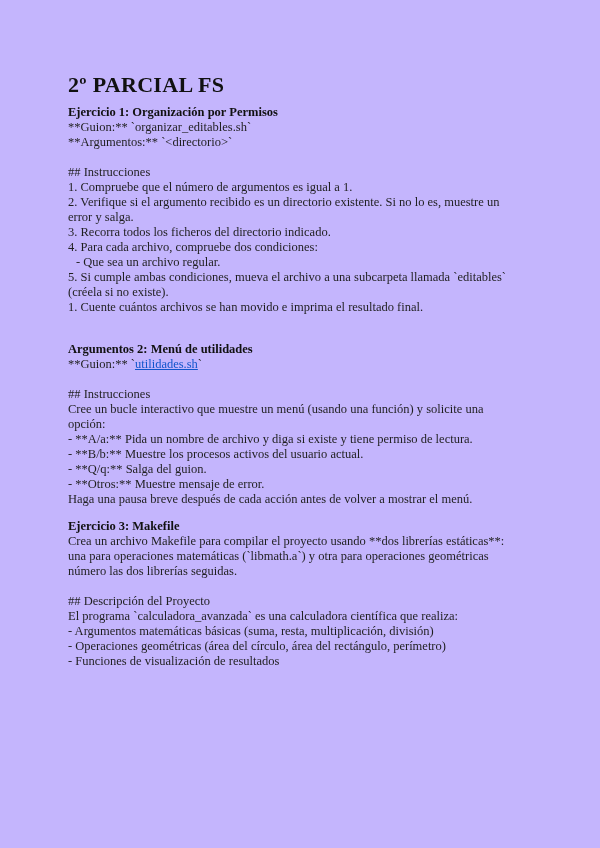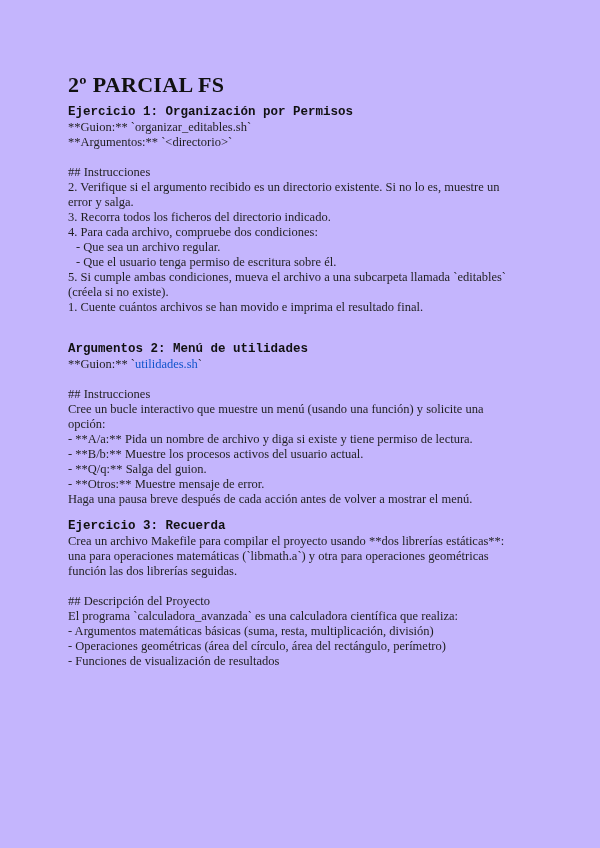--- a/index.html
+++ b/index.html
@@ -19,50 +19,51 @@
   }
   .doc-title {
     font-size: 22px;
     line-height: 26px;
     font-weight: 700;
     color: #111111;
     letter-spacing: 0.3px;
     margin: 0 0 7px 0;
   }
   .line { white-space: nowrap; }
-  .heading { font-weight: 700; color: #111111; font-family: Liberation Mono, monospace; }
+  .heading { font-weight: 700; color: #111111; }
   .indent { padding-left: 8px; }
   .gap    { height: 15px; }
   .gap-lg { height: 27px; }
   .gap-md { height: 12px; }
   a.link {
     color: #1155cc;
+    text-decoration: underline;
     cursor: pointer;
   }
 </style>
 </head>
 <body>
 
 <div class="page">
   <div class="content">
 
     <div class="doc-title">2º PARCIAL FS</div>
 
     <div>
       <div class="line heading">Ejercicio 1: Organización por Permisos</div>
       <div class="line">**Guion:** `organizar_editables.sh`</div>
       <div class="line">**Argumentos:** `&lt;directorio&gt;`</div>
       <div class="gap"></div>
       <div class="line">## Instrucciones</div>
+      <div class="line">1. Compruebe que el número de argumentos es igual a 1.</div>
       <div class="line">2. Verifique si el argumento recibido es un directorio existente. Si no lo es, muestre un</div>
       <div class="line">error y salga.</div>
       <div class="line">3. Recorra todos los ficheros del directorio indicado.</div>
       <div class="line">4. Para cada archivo, compruebe dos condiciones:</div>
       <div class="line indent">- Que sea un archivo regular.</div>
-      <div class="line indent">- Que el usuario tenga permiso de escritura sobre él.</div>
       <div class="line">5. Si cumple ambas condiciones, mueva el archivo a una subcarpeta llamada `editables`</div>
       <div class="line">(créela si no existe).</div>
       <div class="line">1. Cuente cuántos archivos se han movido e imprima el resultado final.</div>
     </div>
 
     <div class="gap-lg"></div>
 
     <div>
       <div class="line heading">Argumentos 2: Menú de utilidades</div>
       <div class="line"><span>**Guion:** `</span><a class="link">utilidades.sh</a><span>`</span></div>
@@ -73,24 +74,24 @@
       <div class="line">- **A/a:** Pida un nombre de archivo y diga si existe y tiene permiso de lectura.</div>
       <div class="line">- **B/b:** Muestre los procesos activos del usuario actual.</div>
       <div class="line">- **Q/q:** Salga del guion.</div>
       <div class="line">- **Otros:** Muestre mensaje de error.</div>
       <div class="line">Haga una pausa breve después de cada acción antes de volver a mostrar el menú.</div>
     </div>
 
     <div class="gap-md"></div>
 
     <div>
-      <div class="line heading">Ejercicio 3: Recuerda</div>
+      <div class="line heading">Ejercicio 3: Makefile</div>
       <div class="line">Crea un archivo Makefile para compilar el proyecto usando **dos librerías estáticas**:</div>
       <div class="line">una para operaciones matemáticas (`libmath.a`) y otra para operaciones geométricas</div>
-      <div class="line">función las dos librerías seguidas.</div>
+      <div class="line">número las dos librerías seguidas.</div>
       <div class="gap"></div>
       <div class="line">## Descripción del Proyecto</div>
       <div class="line">El programa `calculadora_avanzada` es una calculadora científica que realiza:</div>
       <div class="line">- Argumentos matemáticas básicas (suma, resta, multiplicación, división)</div>
       <div class="line">- Operaciones geométricas (área del círculo, área del rectángulo, perímetro)</div>
       <div class="line">- Funciones de visualización de resultados</div>
     </div>
 
   </div>
 </div>

